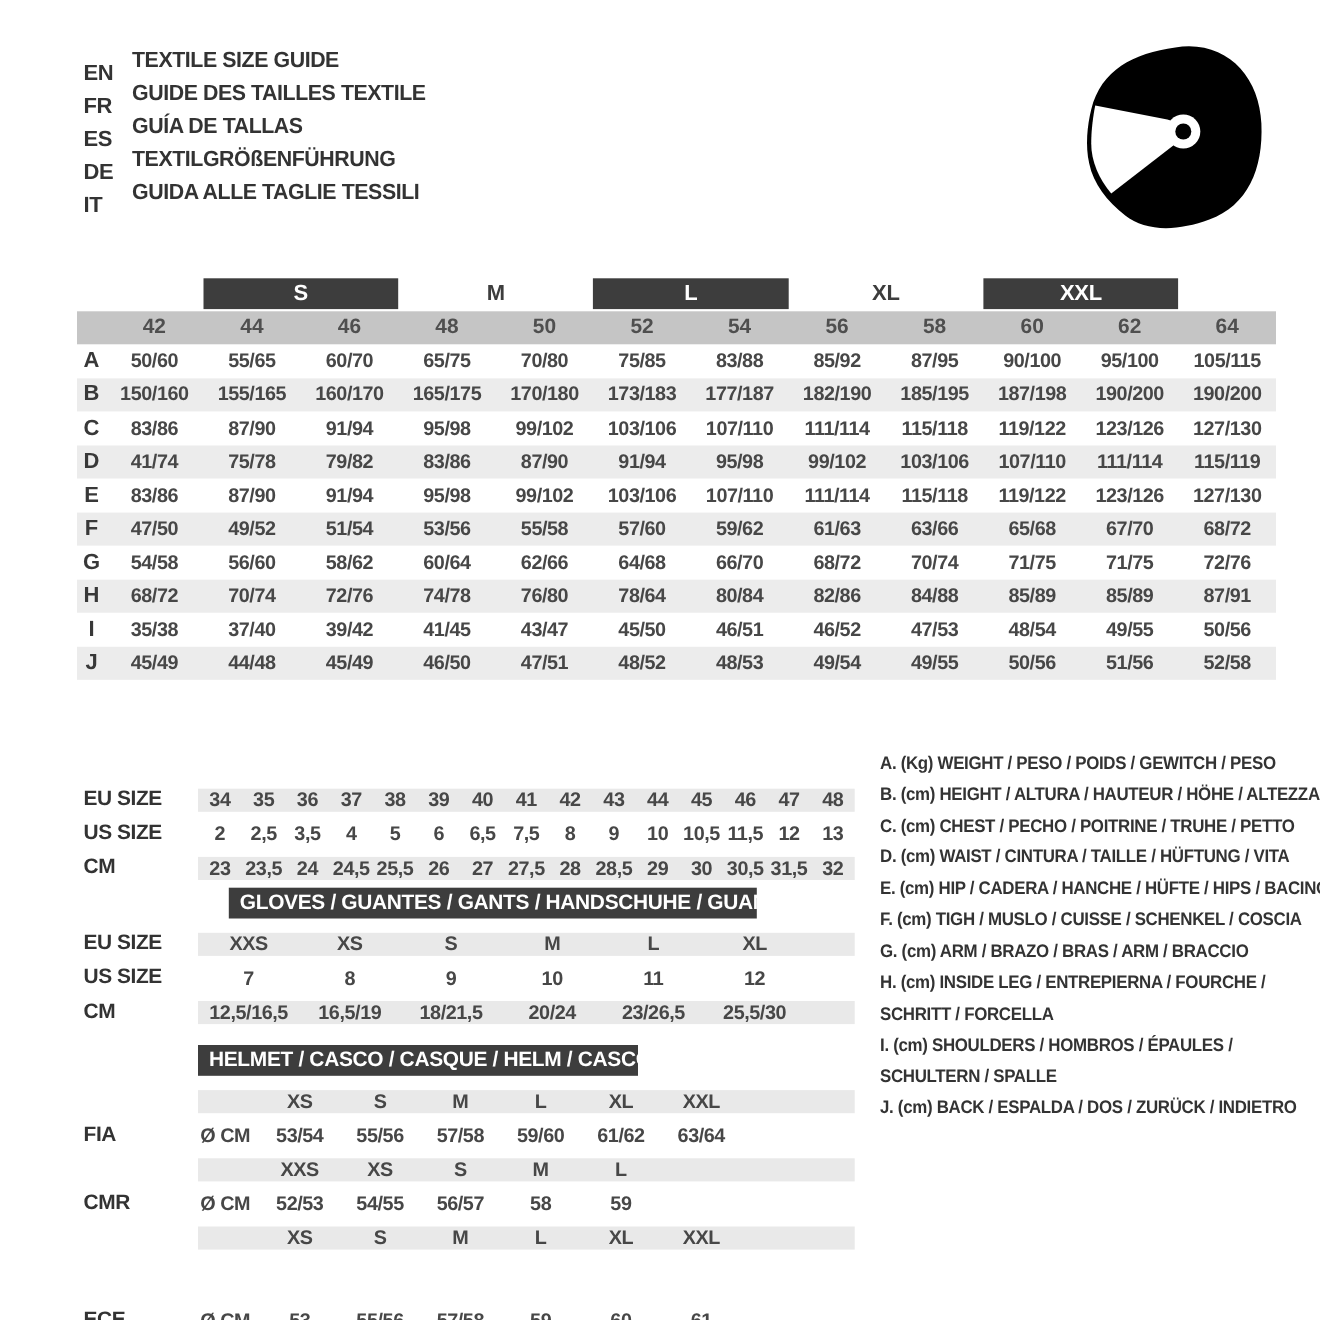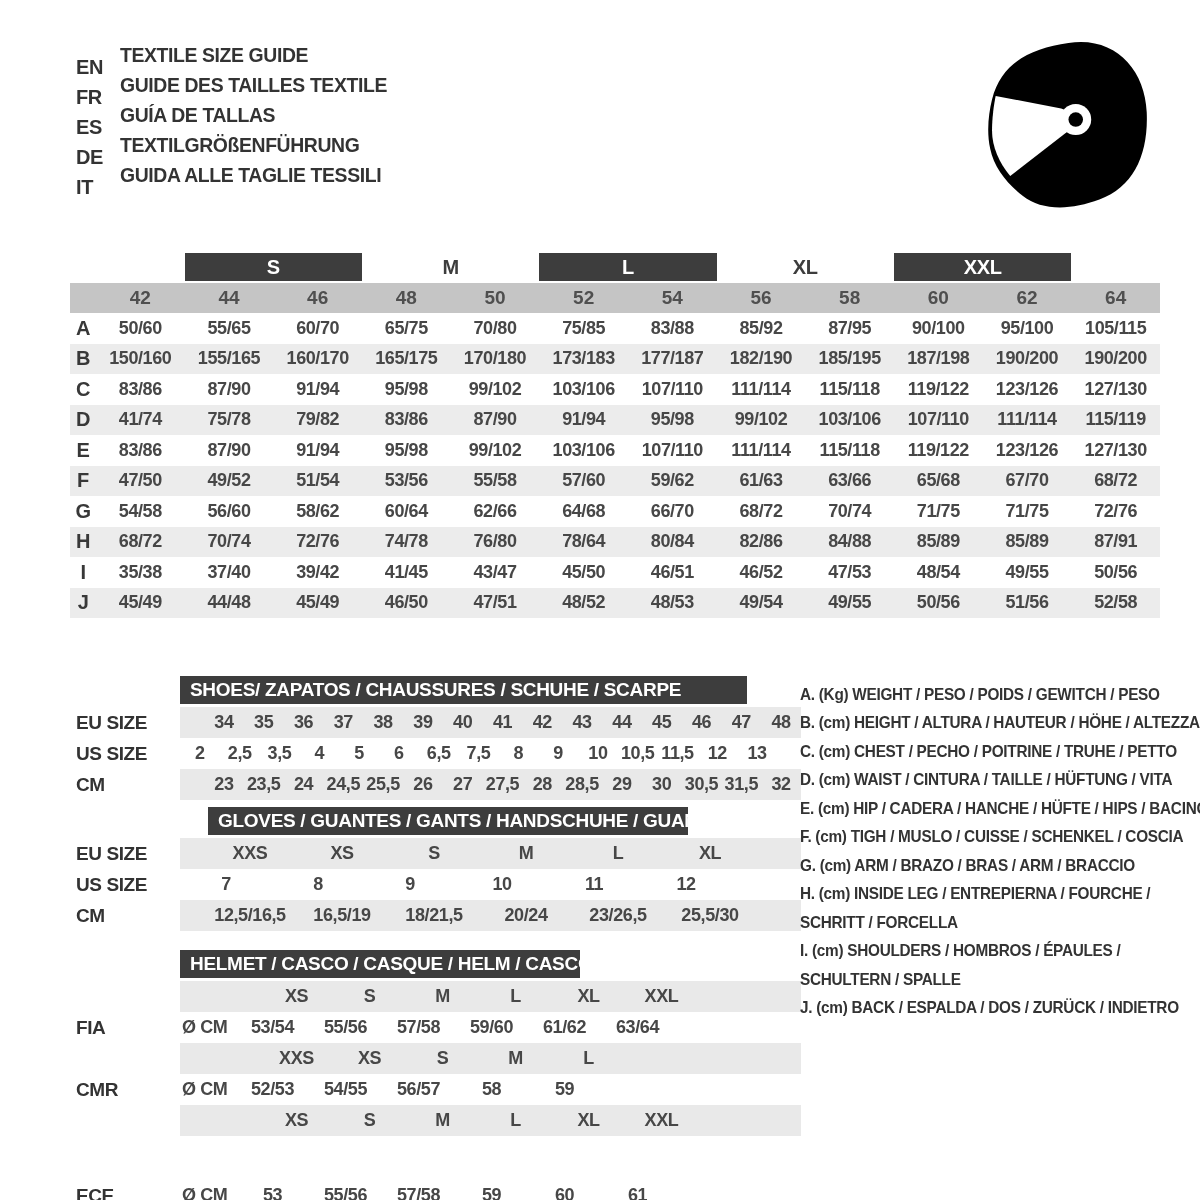--- a/index.html
+++ b/index.html
@@ -35,24 +35,24 @@
   
   .sec-bar {
     position:absolute; left:180px; height:28px; background:#3d3d3d; color:#fff;
     display:flex; align-items:center; padding-left:10px; font-size:19px;
     white-space:nowrap; letter-spacing:-0.3px; box-sizing:border-box;
   }
   #shoes-bar  { top:676px; width:567px; }
   #gloves-bar { top:807px; width:480px;margin-left:28px; }
   #helmet-bar { top:950px; width:400px; }
 
-  .sec-row { position:absolute; left:70px; width:707px; height:31px; display:flex; }
+  .sec-row { position:absolute; left:70px; width:707px; height:31px; display:flex;align-items:flex-end; }
   .sec-row .lbl { width:110px; flex:0 0 110px; display:flex; align-items:center; padding-left:6px; box-sizing:border-box; font-size:19px; color:#333; letter-spacing:-0.4px; }
   .sec-row .vals { width:597px; flex:0 0 597px; display:grid; align-items:center; }
-  .vals.shaded { background:#e9e9e9;padding-left:24px; }
+  .vals.shaded { background:#e9e9e9; }
   .vals div { text-align:center; font-size:18px; letter-spacing:-0.4px; white-space:nowrap; }
   .cols15 { grid-template-columns:repeat(15, 1fr); }
   .cols6  { grid-template-columns:repeat(6, 92px); }
   .helmet-cols { grid-template-columns:56px repeat(6, 73px); }
   .vals .unit { text-align:left; padding-left:2px; }
 
   
   .legend { position:absolute; left:800px; top:680px; width:400px; }
   .legend-line { height:28.5px; display:flex; align-items:center; font-size:16.5px; color:#333;
     white-space:nowrap; letter-spacing:-0.3px; transform:scaleX(0.93); transform-origin:left center; }
@@ -264,21 +264,20 @@
           <div class="m-cell">48/53</div>
           <div class="m-cell">49/54</div>
           <div class="m-cell">49/55</div>
           <div class="m-cell">50/56</div>
           <div class="m-cell">51/56</div>
           <div class="m-cell">52/58</div>
         </div>
       </div>
   </div>
 
-  <div class="sec-bar" id="shoes-bar">SHOES/ ZAPATOS / CHAUSSURES / SCHUHE / SCARPE</div>
   <div class="sec-bar" id="gloves-bar">GLOVES / GUANTES / GANTS / HANDSCHUHE / GUANTI</div>
   <div class="sec-bar" id="helmet-bar">HELMET / CASCO / CASQUE / HELM / CASCO</div>
 
   <div id="sections">
       <div class="sec-row" style="top: 707px;">
         <div class="lbl">EU SIZE</div>
         <div class="vals cols15 shaded">
           <div>34</div>
           <div>35</div>
           <div>36</div>

